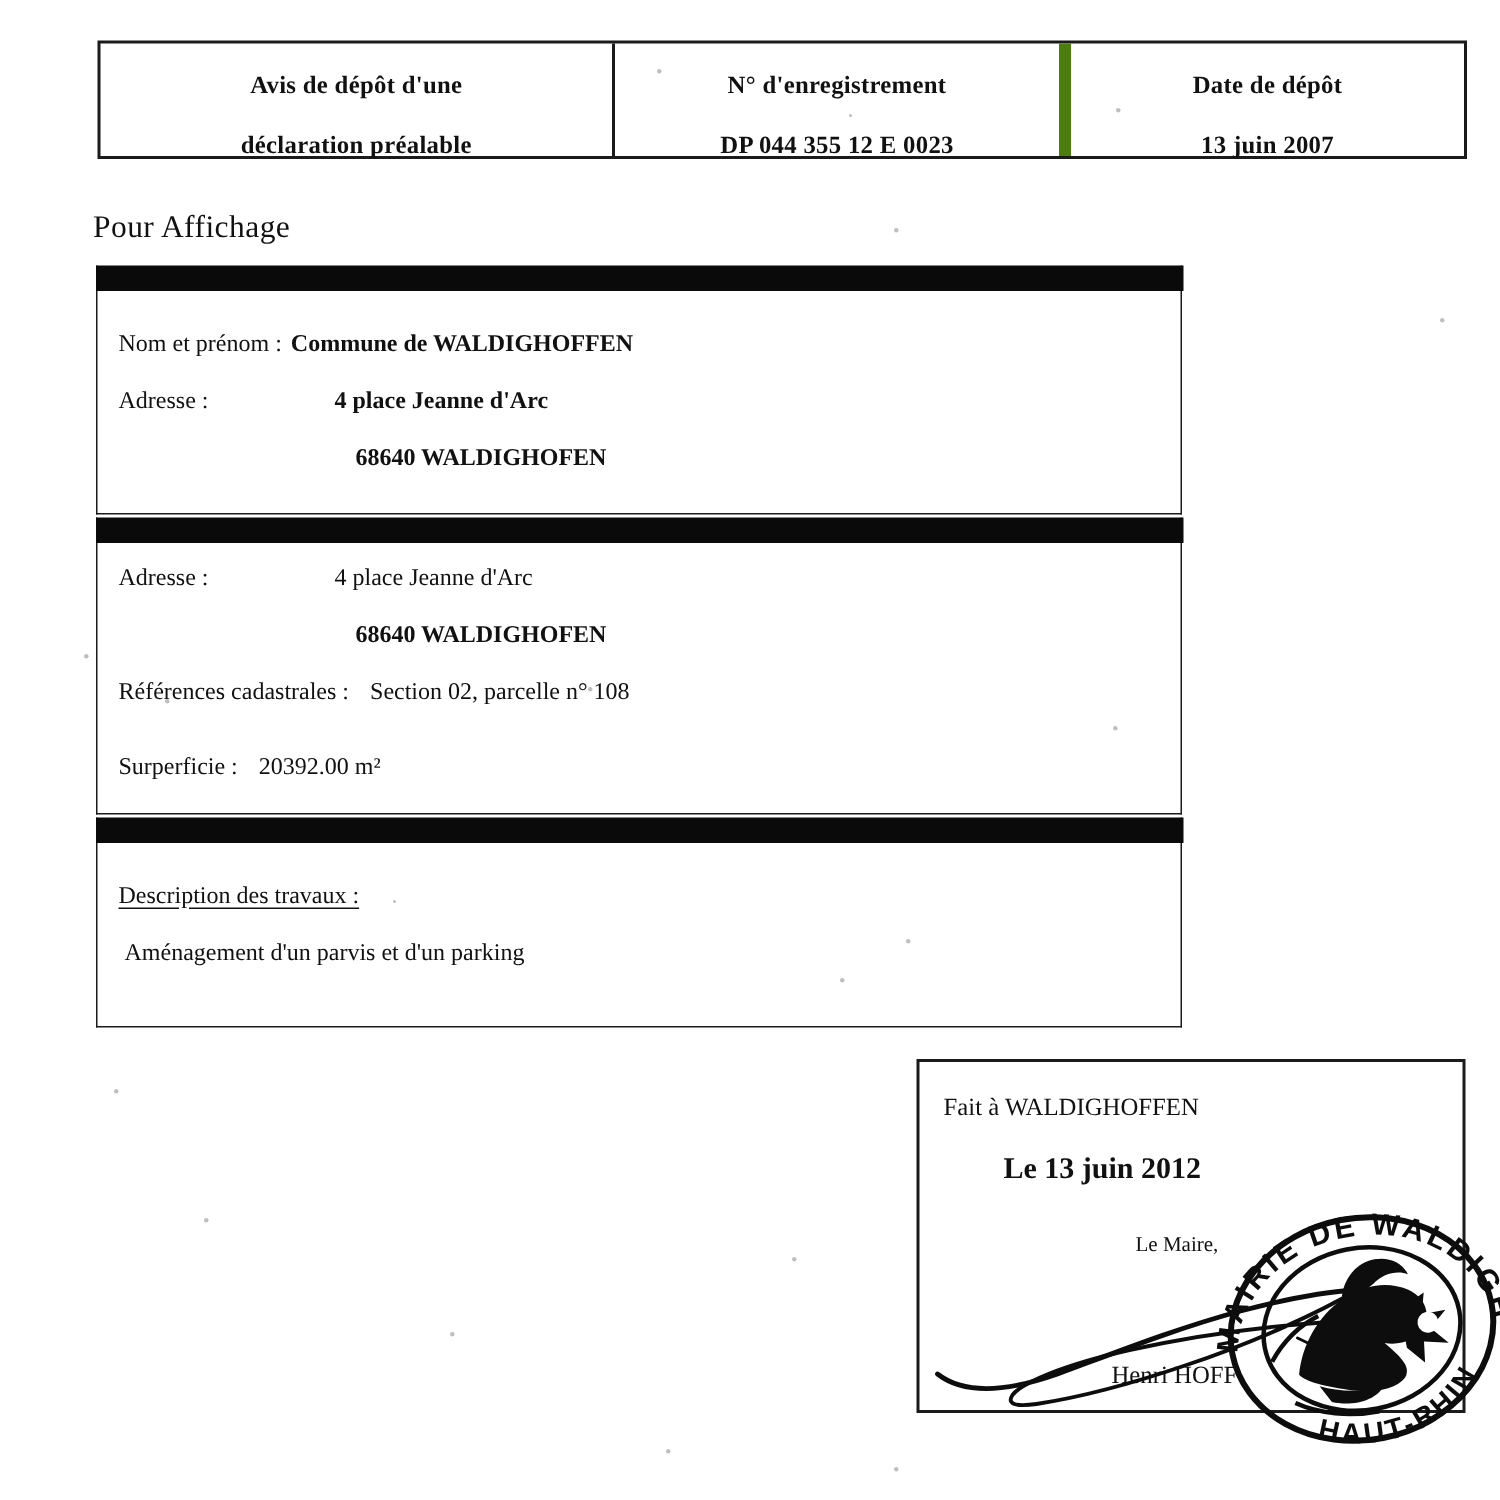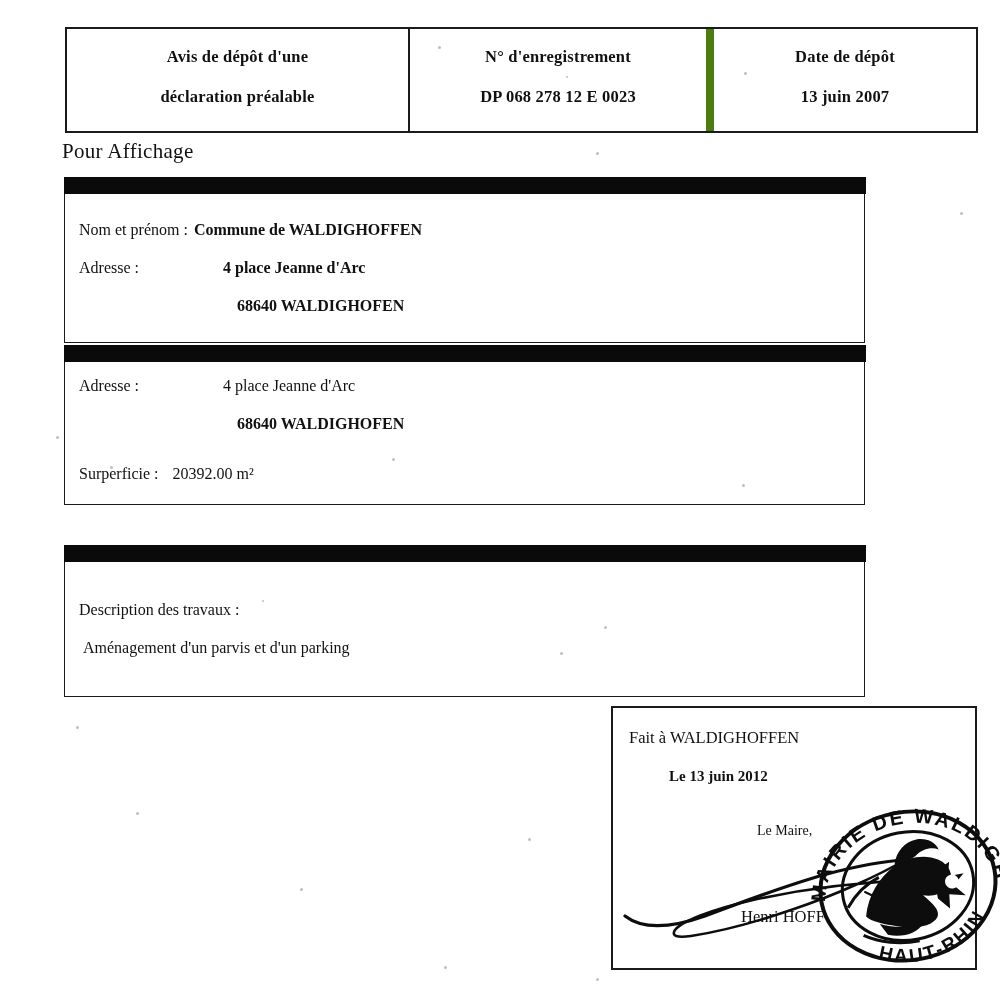--- a/index.html
+++ b/index.html
@@ -25,21 +25,21 @@
     opacity: .55;
     pointer-events: none;
   }
 
   
   .header-table {
     position: absolute;
     left: 65px;
     top: 27px;
     width: 913px;
-    height: 106px;
+    height: 79px;
     border: 2px solid #1b1b1b;
     display: flex;
   }
   .header-cell {
     display: flex;
     flex-direction: column;
     align-items: center;
     justify-content: flex-start;
     padding-top: 18px;
     position: relative;
@@ -63,21 +63,21 @@
     top: 139px;
     font-size: 21px;
     letter-spacing: .3px;
     white-space: nowrap;
   }
 
   
   .block {
     position: absolute;
     left: 64px;
-    width: 801px;
+    width: 724px;
     border: 1.5px solid #1b1b1b;
     border-top: none;
     background: #ffffff;
   }
   .block .bar {
     height: 17px;
     background: #0a0a0a;
     margin: -0.5px -1.5px 0 -1.5px;
   }
   .block .body {
@@ -93,53 +93,53 @@
   }
   .row:last-child { margin-bottom: 0; }
   .row .lbl {
     padding-left: 14px;
     display: inline-block;
   }
   .row .lbl.w-adresse { min-width: 158px; }
   .row .val { display: inline-block; }
   .row .val.bold { font-weight: bold; }
   .row .indent { padding-left: 172px; font-weight: bold; text-align: center; }
-  .underlined { text-underline-offset: 3px; margin-top: 12px; }
+  .underlined { text-decoration: underline; text-underline-offset: 3px; }
 
   #block1 { top: 177px; }
   #block1 .body { padding-top: 28px; padding-bottom: 28px; }
   #block2 { top: 345px; }
   #block2 .body { padding-top: 16px; padding-bottom: 22px; }
   #block3 { top: 545px; }
   #block3 .body { padding-top: 28px; padding-bottom: 40px; }
 
   .spacer-sm { height: 12px; }
 
   
   .sig-box {
     position: absolute;
     left: 611px;
     top: 706px;
     width: 366px;
-    height: 264px;
+    height: 236px;
     border: 2px solid #1b1b1b;
     overflow: visible;
   }
   .sig-place {
     position: absolute;
     left: 16px;
     top: 20px;
     font-size: 16.5px;
     white-space: nowrap;
   }
   .sig-date {
     position: absolute;
     left: 56px;
     top: 60px;
-    font-size: 15px;
+    font-size: 20px;
     font-weight: bold;
     white-space: nowrap;
   }
   .sig-role {
     position: absolute;
     left: 144px;
     top: 115px;
     font-size: 14px;
     white-space: nowrap;
   }
@@ -173,21 +173,21 @@
 </head>
 <body>
 
 <div class="header-table">
   <div class="header-cell c1">
     <div class="line1">Avis de dépôt  d'une</div>
     <div class="line2">déclaration préalable</div>
   </div>
   <div class="header-cell c2">
     <div class="line1">N° d'enregistrement</div>
-    <div class="line2">DP 068 278 12 E 0023</div>
+    <div class="line2">DP 044 355 12 E 0023</div>
   </div>
   <div class="header-cell c3">
     <div class="line1">Date de dépôt</div>
     <div class="line2">13 juin 2007</div>
   </div>
 </div>
 
 <div class="pour-affichage">Pour Affichage</div>
 
 <div class="block" id="block1">
@@ -209,20 +209,24 @@
 
 <div class="block" id="block2">
   <div class="bar"></div>
   <div class="body">
     <div class="row">
       <span class="lbl w-adresse">Adresse :</span>
       <span class="val">4  place Jeanne d'Arc</span>
     </div>
     <div class="row">
       <span class="indent" style="font-weight:bold">68640 WALDIGHOFEN</span>
+    </div>
+    <div class="row">
+      <span class="lbl">Références cadastrales :</span>
+      <span class="val" style="padding-left:14px">Section 02, parcelle n° 108</span>
     </div>
     <div class="spacer-sm"></div>
     <div class="row">
       <span class="lbl">Surperficie :</span>
       <span class="val" style="padding-left:14px">20392.00 m²</span>
     </div>
   </div>
 </div>
 
 <div class="block" id="block3">

